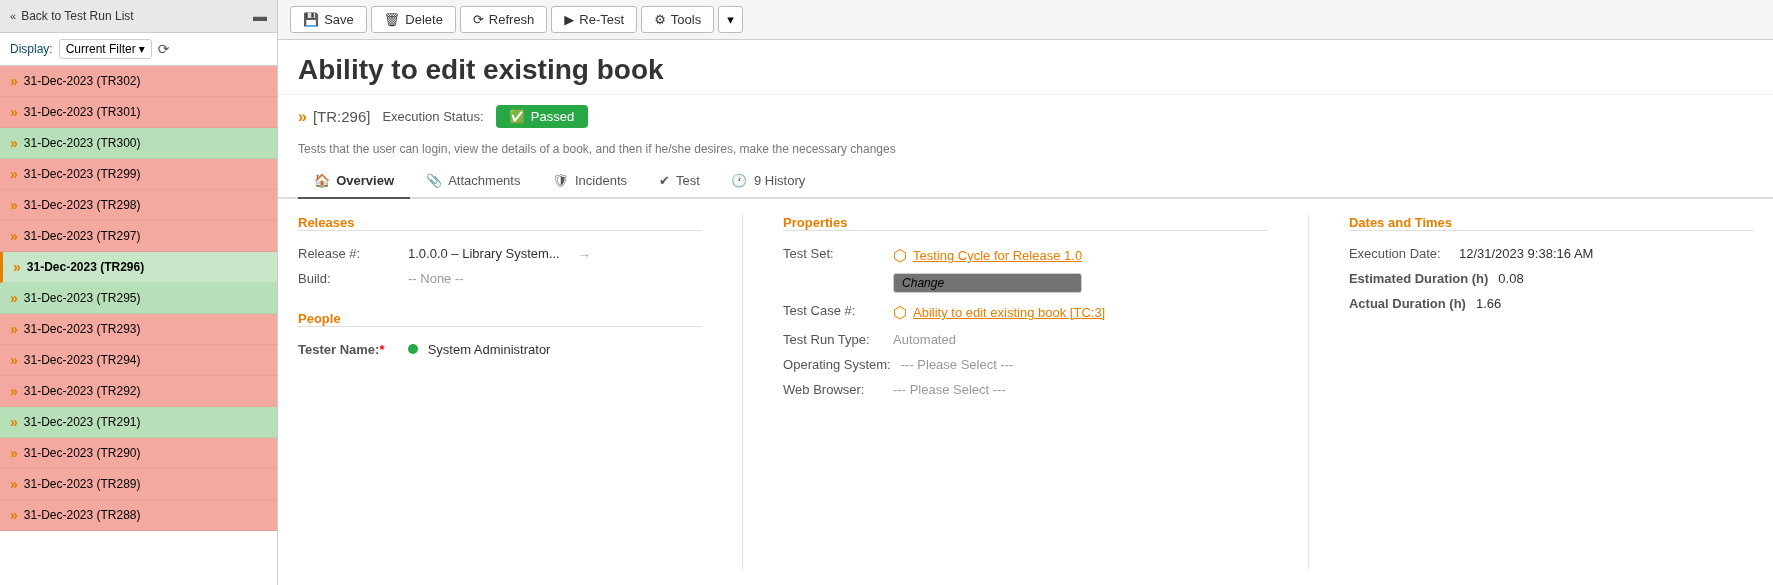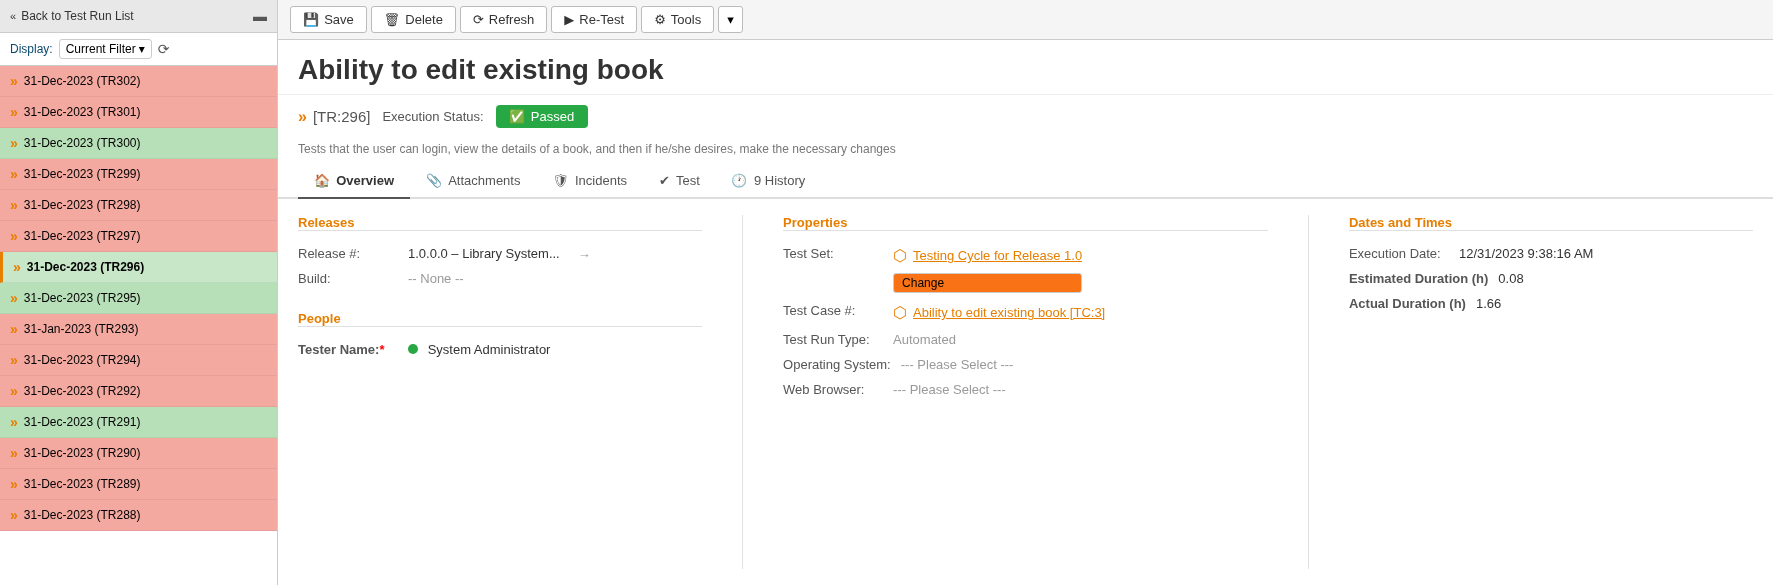--- a/index.html
+++ b/index.html
@@ -58,21 +58,21 @@
     .field-row { display: flex; align-items: flex-start; padding: 5px 0; gap: 10px; }
     .field-label { color: #555; font-size: 13px; min-width: 100px; }
     .field-value { font-size: 13px; color: #333; }
     .field-value.link { color: #e67e00; text-decoration: underline; cursor: pointer; }
     .field-value.muted { color: #999; }
     .field-arrow { color: #999; margin-left: 8px; }
     .tester-dot { display: inline-block; width: 10px; height: 10px; background: #28a745; border-radius: 50%; margin-right: 6px; }
     .required-star { color: red; }
 
     
-    .change-btn { border: 1px solid #ccc; border-radius: 3px; padding: 2px 8px; font-size: 12px; background: #f97316; cursor: pointer; margin-top: 4px; display: inline-block; }
+    .change-btn { border: 1px solid #ccc; border-radius: 3px; padding: 2px 8px; font-size: 12px; background: #737373; cursor: pointer; margin-top: 4px; display: inline-block; font-style: italic; }
 
     
     .props-section { flex: 1.2; }
     .dates-section { flex: 1; }
 
     .divider { width: 1px; background: #e0e0e0; margin: 0 10px; }
 
     .bold { font-weight: bold; }
   </style>
 </head>
@@ -125,21 +125,21 @@
         <div class="sidebar-item active">
           <span class="sidebar-item-arrow">»</span>
           <span>31-Dec-2023 (TR296)</span>
         </div>
         <div class="sidebar-item green">
           <span class="sidebar-item-arrow">»</span>
           <span>31-Dec-2023 (TR295)</span>
         </div>
         <div class="sidebar-item red">
           <span class="sidebar-item-arrow">»</span>
-          <span>31-Jan-2023 (TR293)</span>
+          <span>31-Dec-2023 (TR293)</span>
         </div>
         <div class="sidebar-item red">
           <span class="sidebar-item-arrow">»</span>
           <span>31-Dec-2023 (TR294)</span>
         </div>
         <div class="sidebar-item red">
           <span class="sidebar-item-arrow">»</span>
           <span>31-Dec-2023 (TR292)</span>
         </div>
         <div class="sidebar-item green">

